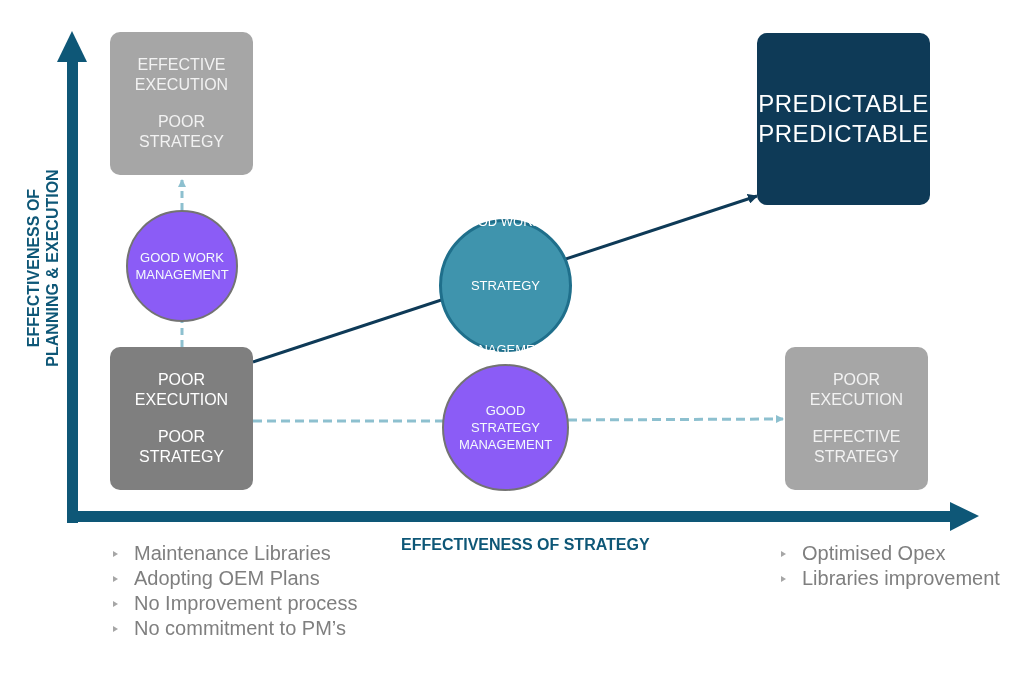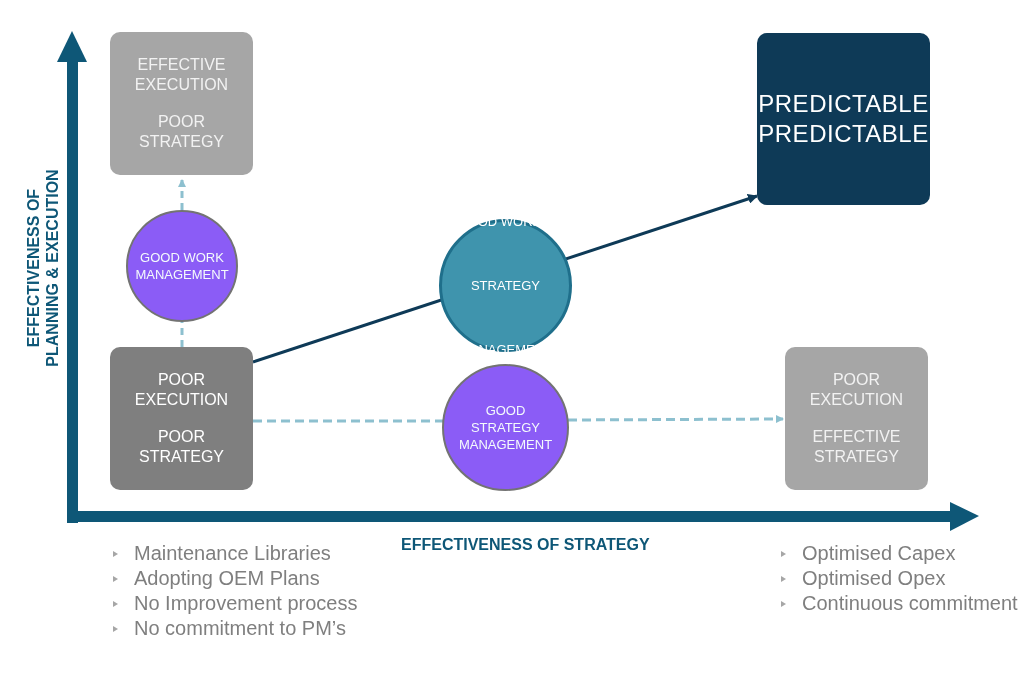--- a/index.html
+++ b/index.html
@@ -127,23 +127,19 @@
     </li>
   <li>
       <span class="tri"></span>
       <span>No commitment to PM’s</span>
     </li>
 </ul>
 
 <ul class="bullets bullets-right">
   <li>
       <span class="tri"></span>
-      <span>Optimised Capex</span>
-    </li>
-  <li>
-      <span class="tri"></span>
       <span>Optimised Opex</span>
     </li>
   <li>
       <span class="tri"></span>
-      <span>Continuous commitment</span>
+      <span>Libraries improvement</span>
     </li>
 </ul>
 
 </body></html>

